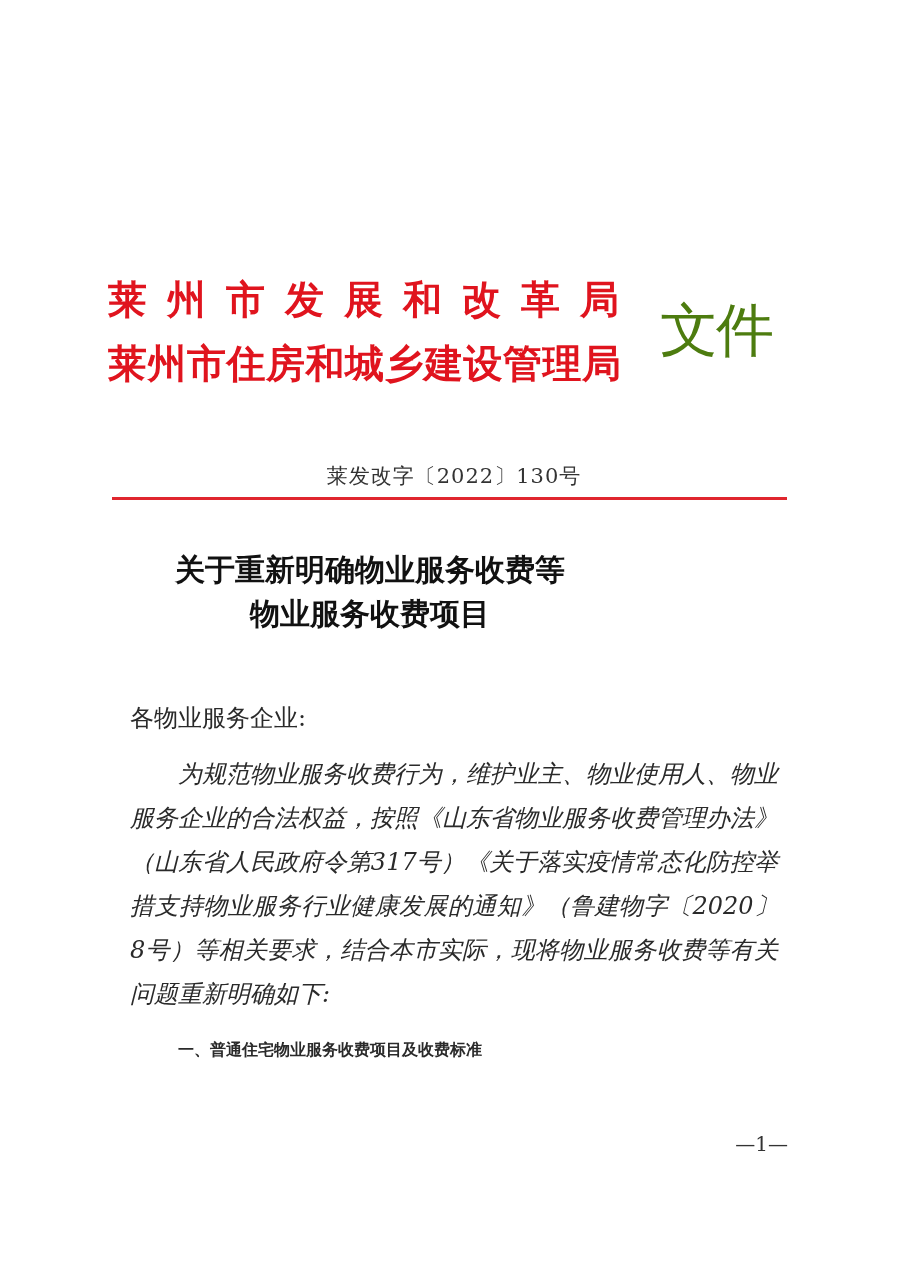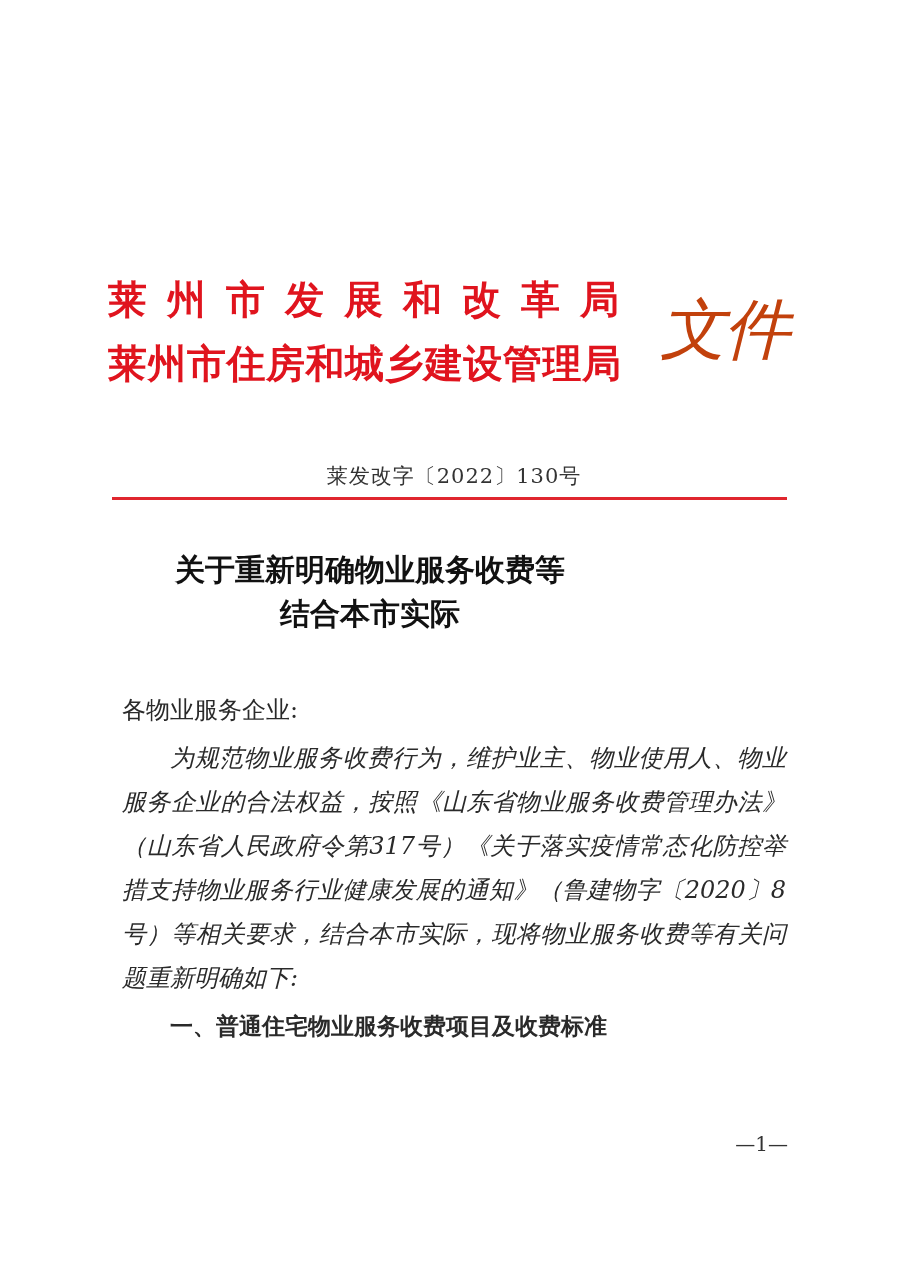--- a/index.html
+++ b/index.html
@@ -1,45 +1,45 @@
 <!DOCTYPE html>
 <html><head>
   <meta charset="utf-8">
   <style>
     html, body { margin: 0; padding: 0; background: #ffffff; }
     body { width: 900px; height: 1272px; position: relative; overflow: hidden; font-family: "DejaVu Serif", serif; color: #222; }
     .header-orgs { position: absolute; left: 108px; top: 268px; width: 540px; }
     .org-line { color: #e0141e; font-family: "DejaVu Sans", sans-serif; font-weight: bold; font-size: 39px; line-height: 64px; white-space: nowrap; }
     .org-line.spaced { letter-spacing: 20px; }
     .org-line.tight { letter-spacing: 0.5px; }
-    .doc-word { position: absolute; left: 660px; top: 282px; color: #c2410c; font-family: "DejaVu Serif", serif; font-size: 66px; line-height: 96px; letter-spacing: -2px; white-space: nowrap; font-style: italic; }
+    .doc-word { position: absolute; left: 660px; top: 282px; color: #4d7c0f; font-family: "DejaVu Serif", serif; font-size: 58px; line-height: 96px; letter-spacing: -2px; white-space: nowrap; }
     .doc-number { position: absolute; left: 4px; width: 900px; top: 462px; text-align: center; font-size: 21px; letter-spacing: 1px; color: #333; }
     .red-rule { position: absolute; left: 112px; top: 497px; width: 675px; height: 3px; background: #e0262e; }
     .title { position: absolute; left: 0; width: 740px; top: 548px; text-align: center; font-family: "DejaVu Serif", serif; font-weight: bold; font-size: 30px; line-height: 44px; color: #111; }
     .body-text { position: absolute; left: 118px; width: 672px; top: 684px; font-size: 24px; line-height: 44px; color: #2a2a2a; }
-    .body-text p { margin: 4px; text-align: justify; text-align-last: left; }
+    .body-text p { margin: 12px; text-align: justify; text-align-last: left; }
     .indent { text-indent: 48px; font-style: italic; }
-    .heading1 { font-family: "DejaVu Sans", sans-serif; font-weight: bold; text-indent: 48px; font-size: 23px; }
+    .heading1 { font-family: "DejaVu Sans", sans-serif; font-weight: bold; text-indent: 48px; font-size: 16px; }
     .page-num { position: absolute; right: 112px; top: 1132px; font-size: 20px; color: #333; }
   </style>
 </head>
 <body>
 
 <div class="header-orgs">
   <div class="org-line spaced">莱州市发展和改革局</div>
   <div class="org-line tight">莱州市住房和城乡建设管理局</div>
 </div>
 <div class="doc-word">文件</div>
 
 <div class="doc-number">莱发改字〔2022〕130号</div>
 <div class="red-rule"></div>
 
 <div class="title">
   <div>关于重新明确物业服务收费等</div>
-  <div>结合本市实际</div>
+  <div>物业服务收费项目</div>
 </div>
 
 <div class="body-text">
   <p>各物业服务企业:</p>
   <p class="indent">为规范物业服务收费行为，维护业主、物业使用人、物业服务企业的合法权益，按照《山东省物业服务收费管理办法》（山东省人民政府令第317号）《关于落实疫情常态化防控举措支持物业服务行业健康发展的通知》（鲁建物字〔2020〕8号）等相关要求，结合本市实际，现将物业服务收费等有关问题重新明确如下:</p>
   <p class="heading1">一、普通住宅物业服务收费项目及收费标准</p>
 </div>
 
 <div class="page-num">—1—</div>
 

